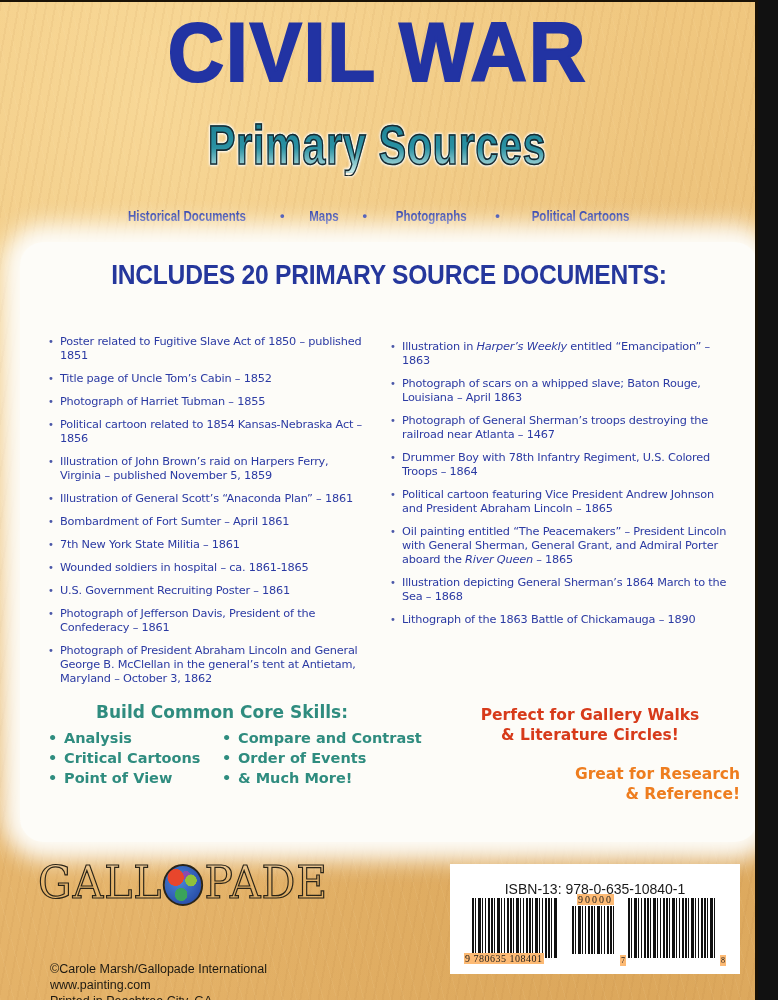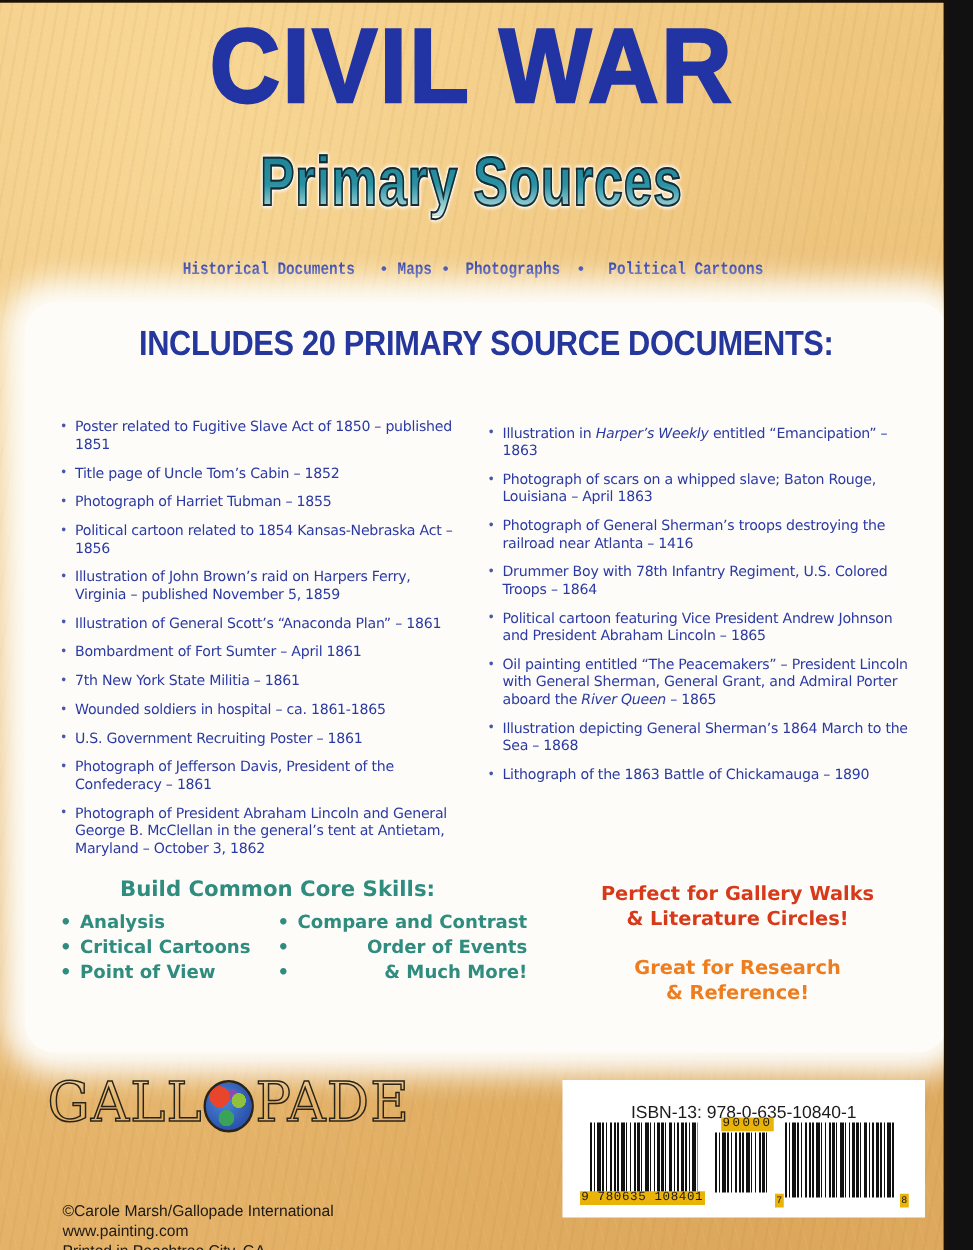--- a/index.html
+++ b/index.html
@@ -51,25 +51,25 @@
       background-clip: text;
       color: transparent;
       -webkit-text-stroke: 1.5px #1a2a30;
       display: inline-block;
       transform: scaleX(0.82) scaleY(1.1);
       filter: drop-shadow(0 0 1.5px #fff) drop-shadow(0 0 1px #fff);
     }
     .tagline {
       position: absolute; left: 0; right: 0; top: 206px;
       text-align: center;
-      font-family: Liberation Mono, monospace;
+      font-family: Liberation Sans, sans-serif;
       font-weight: bold;
       font-size: 14px;
       color: #2536a8;
-      display: flex; justify-content: center; gap: 0;
+      display: flex; justify-content: center; gap: 17px;
     }
     .tagline .tag { display: inline-block; transform: scaleX(0.82); }
     .tagline .sep { display: inline-block; margin: 0 4px; font-size: 13px; }
 
     
     .panel {
       position: absolute;
       left: 20px; top: 240px; width: 738px; height: 600px;
       background: #fdfcf8;
       border-radius: 24px;
@@ -127,32 +127,32 @@
       font-weight: bold;
       font-size: 14.5px;
       line-height: 20px;
       color: #2f8c7f;
     }
     .skills li { position: relative; padding-left: 16px; }
     .skills li::before {
       content: "•"; position: absolute; left: 0; top: 0;
     }
     .skills.col1 { left: 48px; top: 726px; }
-    .skills.col2 { left: 222px; top: 726px; text-align: right; }
+    .skills.col2 { left: 222px; top: 726px; }
 
     .promo {
       position: absolute; left: 440px; width: 300px;
       text-align: center;
       font-family: "DejaVu Sans", sans-serif;
       font-weight: bold;
       font-size: 15.5px;
       line-height: 20px;
     }
     .promo.gallery { top: 703px; color: #d73a1a; }
-    .promo.research { top: 762px; color: #ee7d1f; }
+    .promo.research { top: 762px; color: #ee7d1f; text-align: right; }
 
     
     .logo {
       position: absolute; left: 38px; top: 855px;
       display: flex; align-items: center;
       font-family: "DejaVu Serif", serif;
       font-size: 44px;
       font-weight: normal;
       color: transparent;
       -webkit-text-stroke: 1.2px #2a2418;
@@ -202,24 +202,24 @@
       background: repeating-linear-gradient(90deg,
         #111 0 2px, #fff 2px 3px, #111 3px 4px, #fff 4px 6px,
         #111 6px 9px, #fff 9px 10px, #111 10px 11px, #fff 11px 13px,
         #111 13px 14px, #fff 14px 16px, #111 16px 18px, #fff 18px 19px);
     }
     .bars.main { left: 22px; top: 34px; width: 86px; height: 60px; }
     .bars.addon { left: 122px; top: 42px; width: 43px; height: 48px; }
     .bars.upc { left: 178px; top: 34px; width: 88px; height: 60px; }
     .bar-num {
       position: absolute;
-      font-family: Liberation Mono, monospace;
+      font-family: Liberation Serif, serif;
       font-size: 10px;
       color: #1a1a1a;
-      background: #eab308;
+      background: #fdba74;
       padding: 0 1px;
       line-height: 11px;
     }
     .n-main { left: 14px; top: 89px; letter-spacing: 0.5px; }
     .n-addon { left: 127px; top: 30px; letter-spacing: 2px; }
     .n-upc-l { left: 170px; top: 91px; font-size: 8px; }
     .n-upc { left: 186px; top: 89px; letter-spacing: 0.5px; margin-top: 48px; }
     .n-upc-r { left: 270px; top: 91px; font-size: 8px; }
   </style>
 </head>
@@ -258,21 +258,21 @@
       <li>7th New York State Militia – 1861</li>
       <li>Wounded soldiers in hospital – ca. 1861-1865</li>
       <li>U.S. Government Recruiting Poster – 1861</li>
       <li>Photograph of Jefferson Davis, President of the Confederacy – 1861</li>
       <li>Photograph of President Abraham Lincoln and General George B. McClellan in the general’s tent at Antietam, Maryland – October 3, 1862</li>
     </ul>
 
     <ul class="doc-list right">
       <li><span>Illustration in </span><em>Harper’s Weekly</em><span> entitled “Emancipation” – 1863</span></li>
       <li><span>Photograph of scars on a whipped slave; Baton Rouge, Louisiana – April 1863</span></li>
-      <li><span>Photograph of General Sherman’s troops destroying the railroad near Atlanta – 1416</span></li>
+      <li><span>Photograph of General Sherman’s troops destroying the railroad near Atlanta – 1467</span></li>
       <li><span>Drummer Boy with 78th Infantry Regiment, U.S. Colored Troops – 1864</span></li>
       <li><span>Political cartoon featuring Vice President Andrew Johnson and President Abraham Lincoln – 1865</span></li>
       <li><span>Oil painting entitled “The Peacemakers” – President Lincoln with General Sherman, General Grant, and Admiral Porter aboard the </span><em>River Queen</em><span> – 1865</span></li>
       <li><span>Illustration depicting General Sherman’s 1864 March to the Sea – 1868</span></li>
       <li><span>Lithograph of the 1863 Battle of Chickamauga – 1890</span></li>
     </ul>
 
     <div class="skills-title">Build Common Core Skills:</div>
     <ul class="skills col1">
       <li>Analysis</li>

